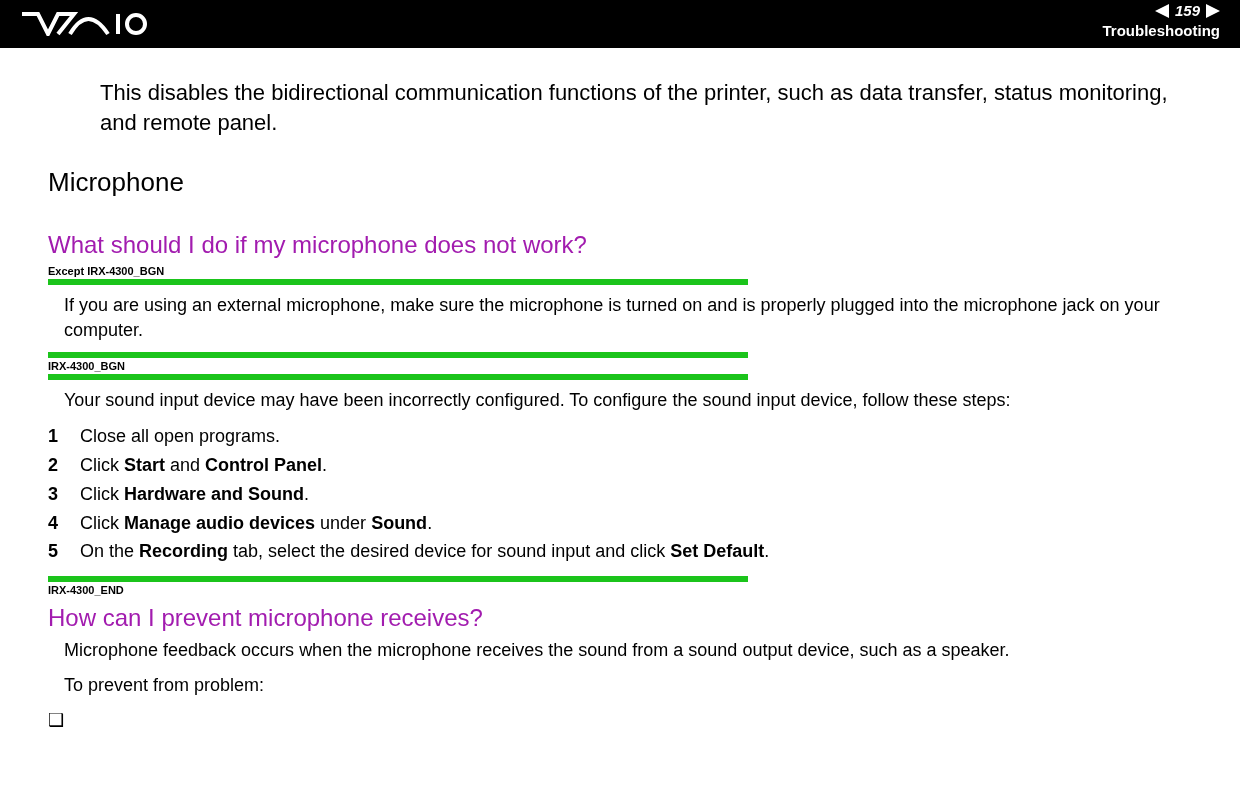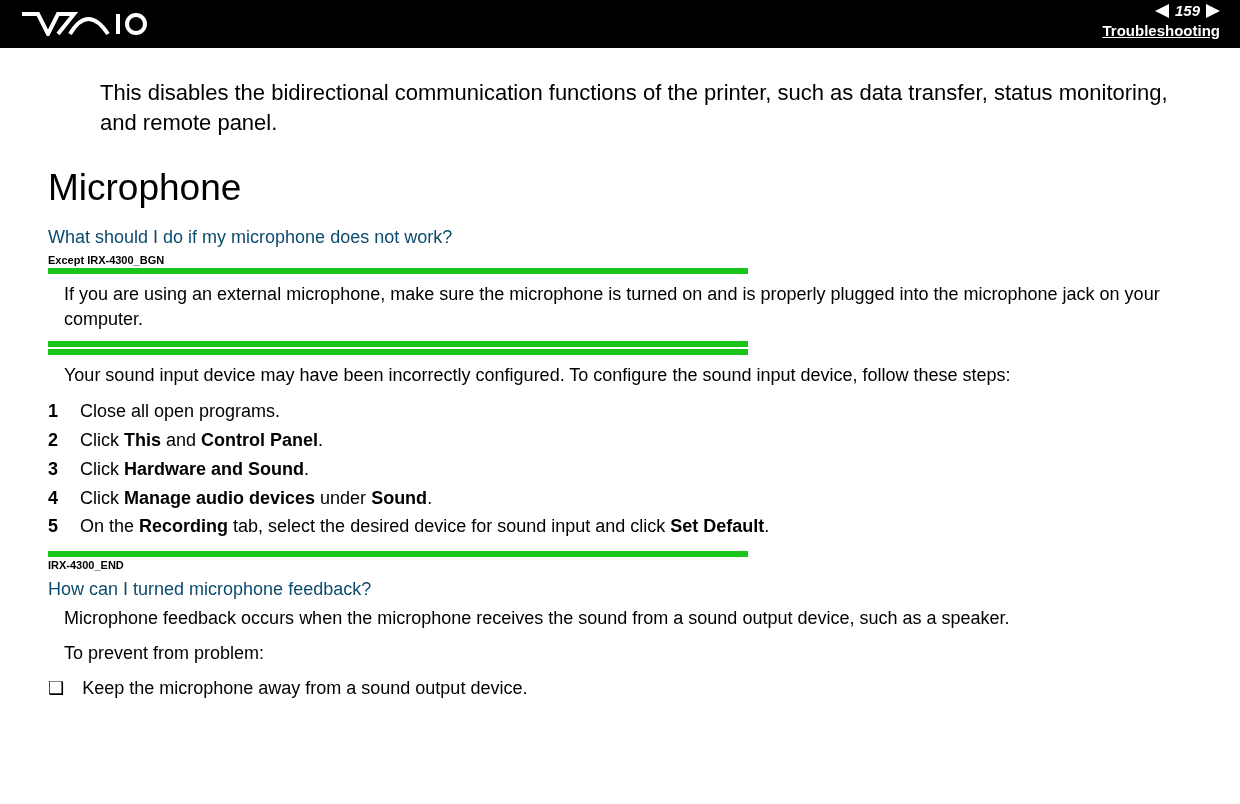--- a/index.html
+++ b/index.html
@@ -55,41 +55,40 @@
       font-style: italic;
       font-size: 15px;
     }
     .section-label {
       position: absolute;
       right: 20px;
       top: 22px;
       color: white;
       font-weight: bold;
       font-size: 15px;
-      text-decoration: underline;
     }
     .content {
       padding: 30px 48px 20px 48px;
     }
     .indented {
       padding-left: 52px;
       margin-bottom: 30px;
     }
     .intro-text {
       font-size: 22px;
       line-height: 1.35;
     }
     h1 {
-      font-size: 37px;
+      font-size: 26px;
       font-weight: normal;
-      margin-bottom: 18px;
+      margin-bottom: 33px;
     }
     h2 {
-      color: #0c4a6e;
-      font-size: 18px;
+      color: #a21caf;
+      font-size: 24px;
       font-weight: normal;
       margin-bottom: 6px;
     }
     .tag-label {
       font-size: 11px;
       font-weight: bold;
       margin-bottom: 2px;
     }
     .green-bar {
       height: 6px;
@@ -175,56 +174,56 @@
   <h1>Microphone</h1>
 
   <h2>What should I do if my microphone does not work?</h2>
 
   <div class="tag-label">Except IRX-4300_BGN</div>
   <div class="green-bar"></div>
 
   <p class="body-text">If you are using an external microphone, make sure the microphone is turned on and is properly plugged into the microphone jack on your computer.</p>
 
   <div class="green-bar-tight"></div>
+  <div class="tag-label">IRX-4300_BGN</div>
   <div class="green-bar"></div>
 
   <p class="body-text">Your sound input device may have been incorrectly configured. To configure the sound input device, follow these steps:</p>
 
   <div class="step-list">
     <div class="step">
       <span class="step-num">1</span>
       <span class="step-text">Close all open programs.</span>
     </div>
     <div class="step">
       <span class="step-num">2</span>
-      <span class="step-text"><span>Click </span><strong>This</strong><span> and </span><strong>Control Panel</strong><span>.</span></span>
+      <span class="step-text"><span>Click </span><strong>Start</strong><span> and </span><strong>Control Panel</strong><span>.</span></span>
     </div>
     <div class="step">
       <span class="step-num">3</span>
       <span class="step-text"><span>Click </span><strong>Hardware and Sound</strong><span>.</span></span>
     </div>
     <div class="step">
       <span class="step-num">4</span>
       <span class="step-text"><span>Click </span><strong>Manage audio devices</strong><span> under </span><strong>Sound</strong><span>.</span></span>
     </div>
     <div class="step">
       <span class="step-num">5</span>
       <span class="step-text"><span>On the </span><strong>Recording</strong><span> tab, select the desired device for sound input and click </span><strong>Set Default</strong><span>.</span></span>
     </div>
   </div>
 
   <div class="spacer-md"></div>
   <div class="green-bar-tight"></div>
   <div class="tag-label">IRX-4300_END</div>
   <div class="spacer-sm"></div>
 
-  <h2>How can I turned microphone feedback?</h2>
+  <h2>How can I prevent microphone receives?</h2>
 
   <p class="body-text">Microphone feedback occurs when the microphone receives the sound from a sound output device, such as a speaker.</p>
   <p class="body-text">To prevent from problem:</p>
 
   <div class="bullet-list">
     <div class="bullet-item">
       <span class="bullet-mark">❑</span>
-      <span>Keep the microphone away from a sound output device.</span>
     </div>
   </div>
 </div>
 
 </body></html>

